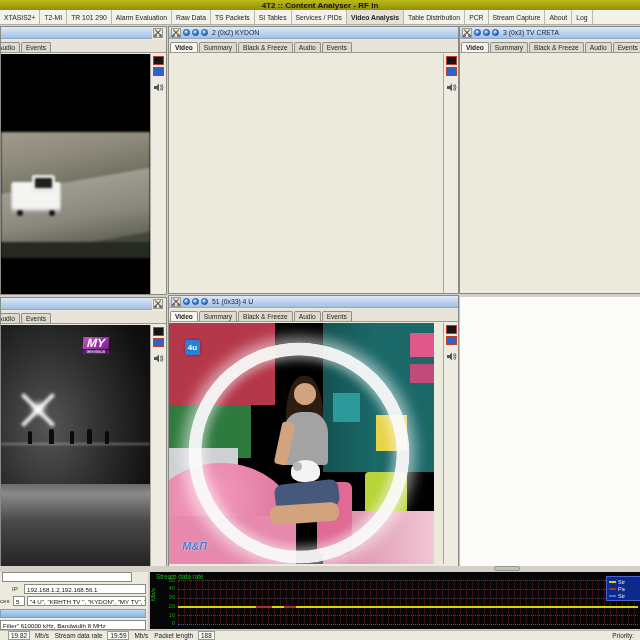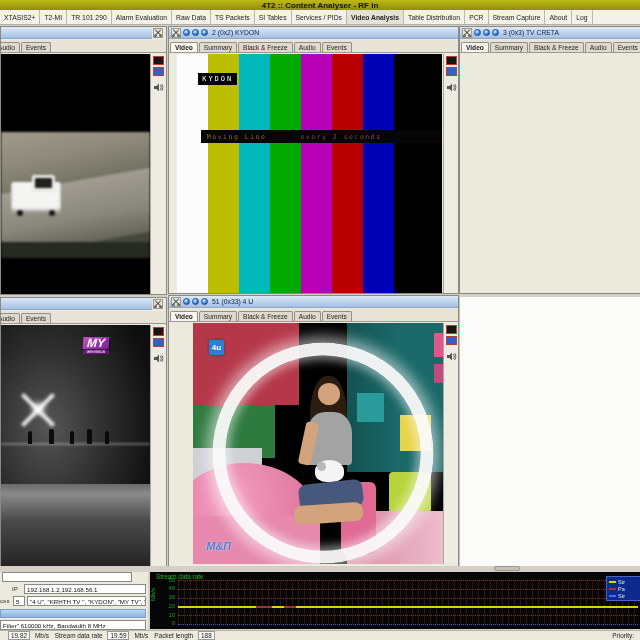--- a/index.html
+++ b/index.html
@@ -184,37 +184,20 @@
       <span class="sphere"></span>
       <span class="ptitle">2 (0x2) KYDON</span>
     </div>
     <div class="ptabs">
       <span class="tab sel">Video</span>
       <span class="tab">Summary</span>
       <span class="tab">Black &amp; Freeze</span>
       <span class="tab">Audio</span>
       <span class="tab">Events</span>
     </div>
-    <div class="video" style="left:8px;top:27px;width:265px;height:239px;">
-      <div class="bars">
-        <div class="bar" style="background:#fbfbfb;"></div>
-        <div class="bar" style="background:#bebe00;"></div>
-        <div class="bar" style="background:#00b8b8;"></div>
-        <div class="bar" style="background:#00a800;"></div>
-        <div class="bar" style="background:#b800b8;"></div>
-        <div class="bar" style="background:#b80000;"></div>
-        <div class="bar" style="background:#0000b4;"></div>
-        <div class="bar k" style="background:#000;"></div>
-      </div>
-      <span class="kydon">KYDON</span>
-      <div class="mband">
-        <span class="t1">Moving Line</span>
-        <span class="t2">every 2 seconds</span>
-      </div>
-    </div>
     <div class="vicons" style="left:274px;top:27px;width:15px;height:239px;">
       <span class="vi vi-black"></span>
       <span class="vi vi-blue"></span>
       <span>
         <svg width="11" height="9" viewBox="0 0 11 9">
             <path d="M1 3 H3.5 L6 .5 V8.5 L3.5 6 H1 Z" fill="#555"></path>
             <path d="M7.5 2 Q9 4.5 7.5 7" stroke="#555" fill="none" stroke-width=".9"></path>
             <path d="M8.8 1 Q11 4.5 8.8 8" stroke="#555" fill="none" stroke-width=".9"></path>
           </svg>
       </span>
@@ -307,21 +290,21 @@
       <span class="sphere"></span>
       <span class="ptitle">51 (0x33) 4 U</span>
     </div>
     <div class="ptabs">
       <span class="tab sel">Video</span>
       <span class="tab">Summary</span>
       <span class="tab">Black &amp; Freeze</span>
       <span class="tab">Audio</span>
       <span class="tab">Events</span>
     </div>
-    <div class="video" style="left:24px;top:27px;width:265px;height:241px;">
+    <div class="video" style="left:0;top:27px;width:265px;height:241px;">
       <div class="abs" style="left:0;top:0;width:40%;height:34%;background:#b5374a;"></div>
       <div class="abs" style="left:0;top:34%;width:31%;height:22%;background:#2f7a3f;"></div>
       <div class="abs" style="left:0;top:52%;width:26%;height:18%;background:#cfd0d4;"></div>
       <div class="abs" style="left:58%;top:0;width:42%;height:62%;background:linear-gradient(90deg,#145252 0%,#1a6868 45%,#1a6868 100%);"></div>
       <div class="abs" style="left:91%;top:4%;width:9%;height:10%;background:#e0588a;"></div>
       <div class="abs" style="left:91%;top:17%;width:9%;height:8%;background:#c04a7a;"></div>
       <div class="abs" style="left:62%;top:29%;width:10%;height:12%;background:#2a9a9a;"></div>
       <div class="abs" style="left:78%;top:38%;width:12%;height:15%;background:#e8d44a;"></div>
       <div class="abs" style="left:74%;top:62%;width:16%;height:17%;background:#b8d43a;border-radius:4px;"></div>
       <div class="abs" style="left:-8%;bottom:-6%;width:55%;height:48%;background:radial-gradient(circle at 40% 30%,#f4a0c0,#e27aa2 60%,#c95a86);border-radius:50% 50% 20% 20%;"></div>

